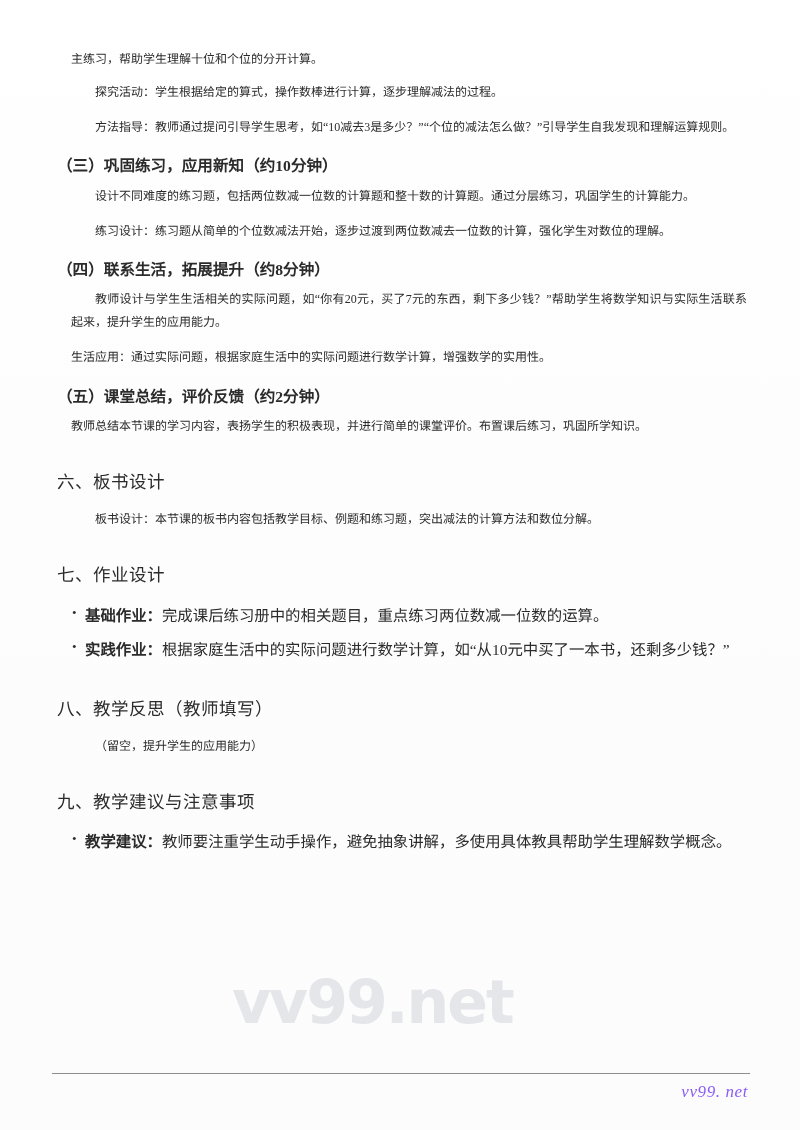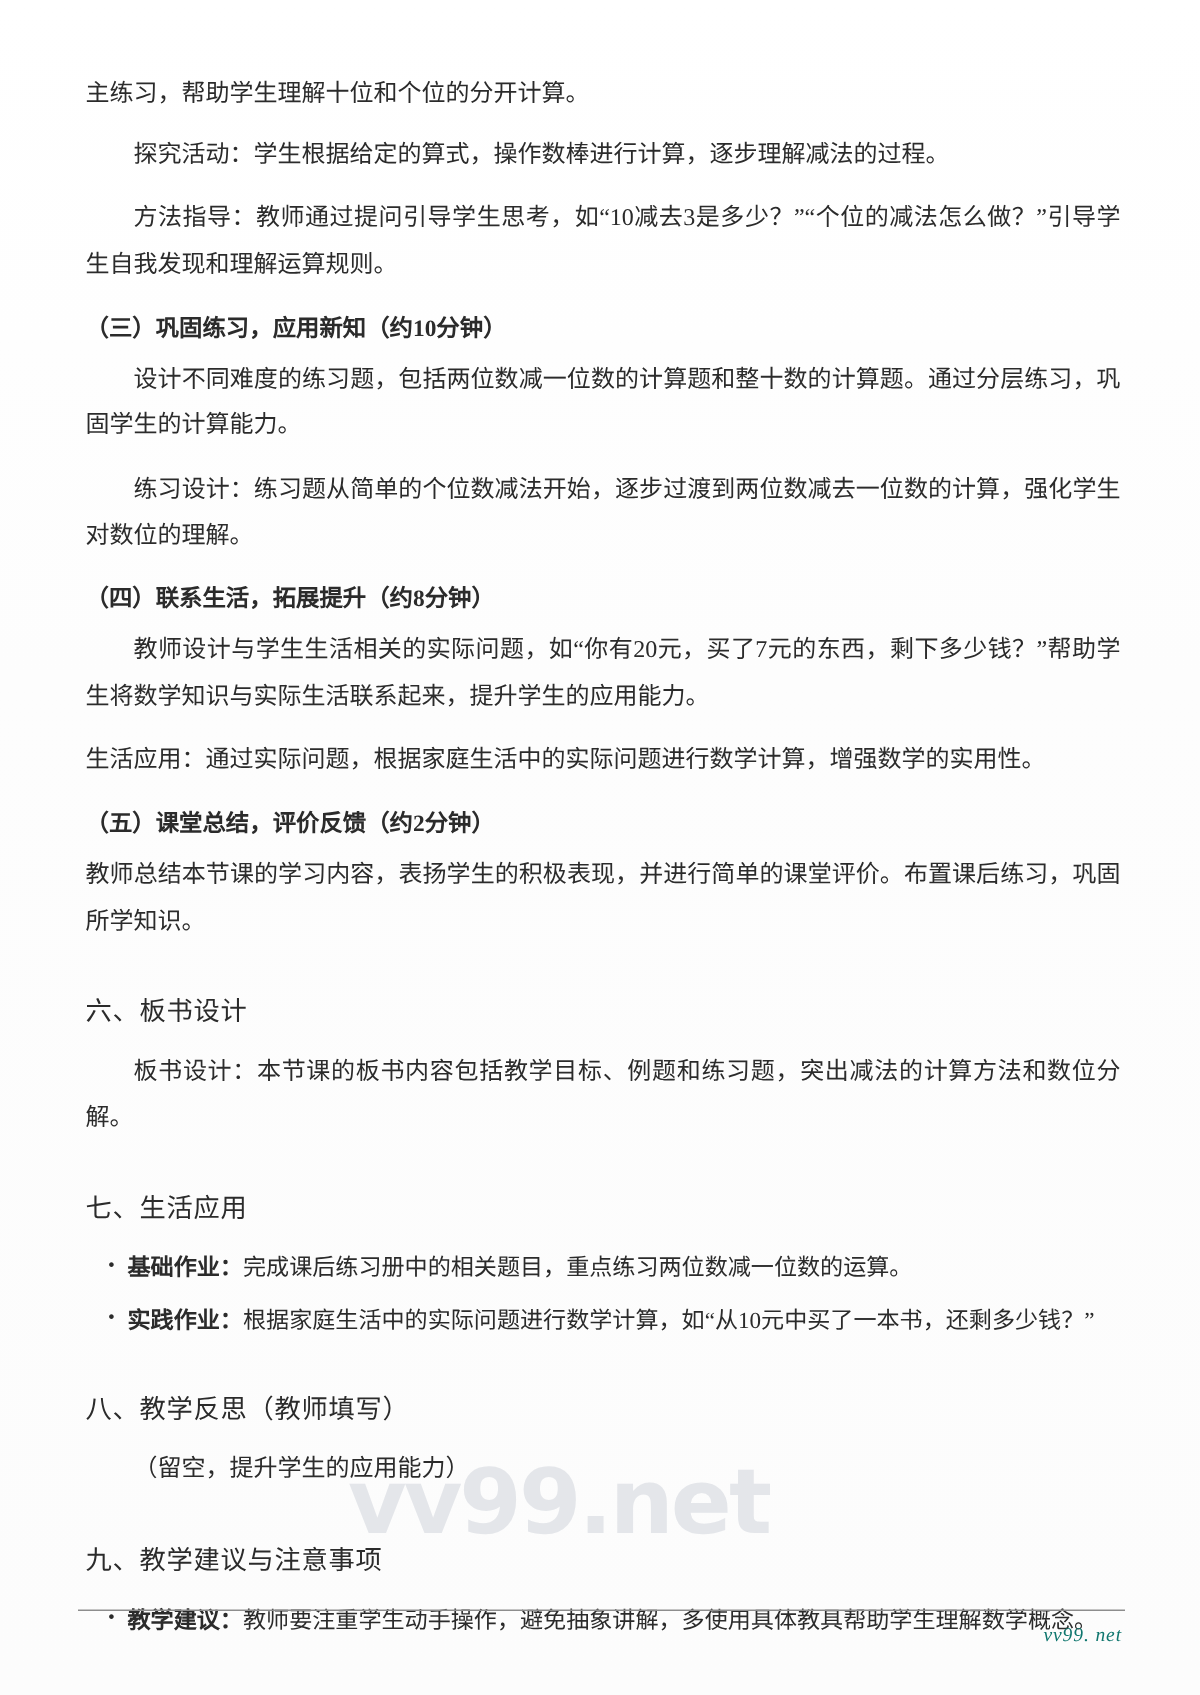--- a/index.html
+++ b/index.html
@@ -58,27 +58,28 @@
     pointer-events: none;
     z-index: 0;
   }
 
   
   p {
     margin: 0;
   }
 
   .para {
-    font-size: 16px;
+    font-size: 12px;
     line-height: 1.92;
     text-align: justify;
     text-justify: inter-ideograph;
     margin-bottom: 12px;
     position: relative;
     z-index: 2;
+    margin-left: 14px;
   }
   .para.indent {
     text-indent: 2em;
   }
   .para.tight {
     margin-bottom: 10px;
   }
 
   .subhead {
     font-size: 15.6px;
@@ -137,22 +138,22 @@
     height: 1px;
     background: #8d8d8d;
     z-index: 3;
   }
   .footer-text {
     position: absolute;
     right: 52px;
     top: 1082px;
     font-family: "Liberation Serif", "DejaVu Serif", serif;
     font-style: italic;
-    font-size: 13px;
-    color: #0f766e;
+    font-size: 17px;
+    color: #8b5cf6;
     letter-spacing: 0.6px;
     z-index: 3;
   }
 </style>
 </head>
 <body>
 
 <div class="page">
 
   <div class="watermark">vv99.net</div>
@@ -178,21 +179,21 @@
     <p class="para">生活应用：通过实际问题，根据家庭生活中的实际问题进行数学计算，增强数学的实用性。</p>
 
     <p class="subhead">（五）课堂总结，评价反馈（约2分钟）</p>
 
     <p class="para">教师总结本节课的学习内容，表扬学生的积极表现，并进行简单的课堂评价。布置课后练习，巩固所学知识。</p>
 
     <h2 class="section-head">六、板书设计</h2>
 
     <p class="para indent">板书设计：本节课的板书内容包括教学目标、例题和练习题，突出减法的计算方法和数位分解。</p>
 
-    <h2 class="section-head">七、生活应用</h2>
+    <h2 class="section-head">七、作业设计</h2>
 
     <ul class="bullets">
       <li><span class="lbl">基础作业：</span><span>完成课后练习册中的相关题目，重点练习两位数减一位数的运算。</span></li>
       <li><span class="lbl">实践作业：</span><span>根据家庭生活中的实际问题进行数学计算，如“从10元中买了一本书，还剩多少钱？”</span></li>
     </ul>
 
     <h2 class="section-head">八、教学反思（教师填写）</h2>
 
     <p class="para indent">（留空，提升学生的应用能力）</p>
 

